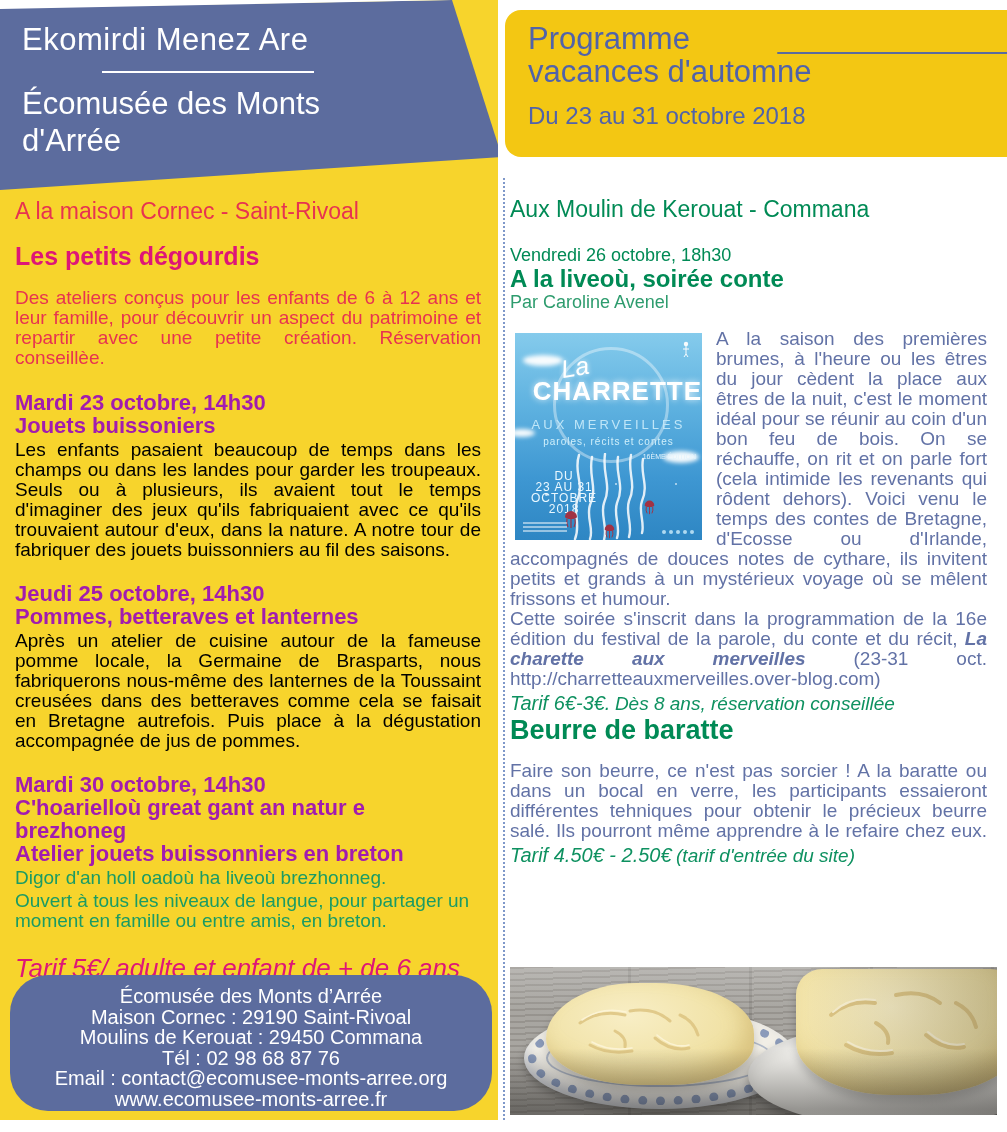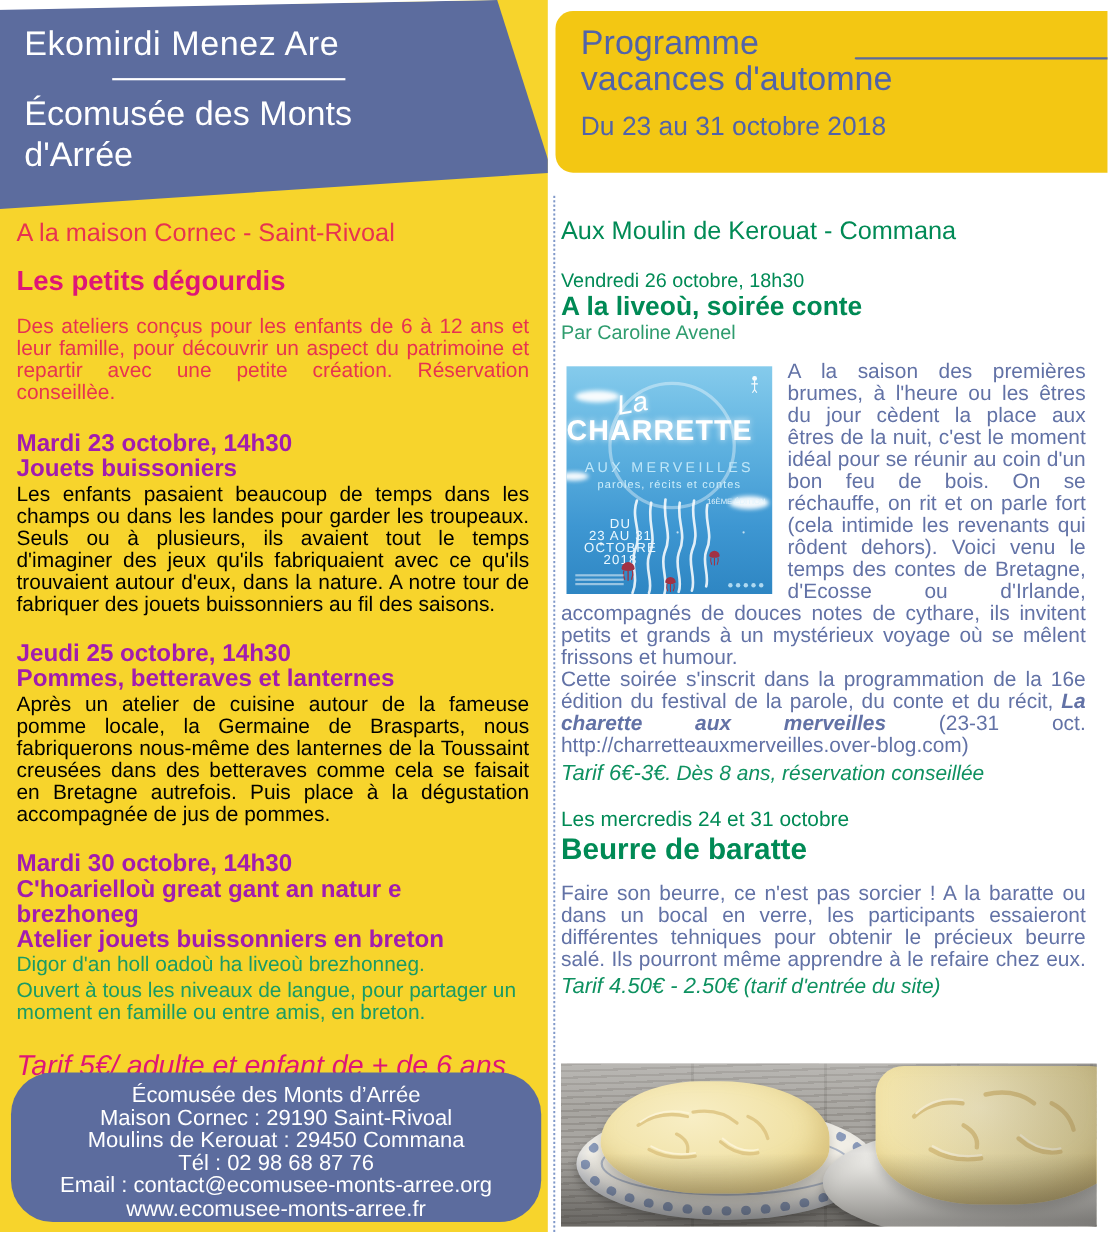--- a/index.html
+++ b/index.html
@@ -63,21 +63,21 @@
   .poster{float:left;width:187px;height:207px;margin:4px 14px 4px 5px;position:relative;overflow:hidden;
           background:linear-gradient(180deg,#85CBEC 0%,#5FB2E0 35%,#3E97D2 70%,#2E86C3 100%);}
   .poster .ring{position:absolute;left:38px;top:14px;width:110px;height:110px;border-radius:50%;
                 border:3px solid rgba(255,255,255,.38);}
   .poster .cloud{position:absolute;background:#ffffff;border-radius:50%;filter:blur(2px);opacity:.95;}
   .cloud1{left:8px;top:22px;width:40px;height:11px;}
   .cloud2{left:148px;top:118px;width:36px;height:12px;}
   .cloud3{left:-6px;top:96px;width:26px;height:8px;opacity:.6;}
   .poster .la{position:absolute;left:46px;top:24px;color:#ffffff;font-style:italic;font-size:25px;
               transform:rotate(-10deg);text-shadow:0 0 5px rgba(255,255,255,.8);}
-  .poster .charrette{position:absolute;left:0;top:48px;width:100%;text-align:left;color:#ffffff;
+  .poster .charrette{position:absolute;left:0;top:48px;width:100%;text-align:right;color:#ffffff;
               font-weight:bold;font-size:26px;letter-spacing:1px;text-shadow:0 0 6px rgba(255,255,255,.85);}
   .poster .aux{position:absolute;left:0;top:82px;width:100%;text-align:center;color:#BFE6F8;
               font-size:13px;letter-spacing:3px;}
   .poster .tagline{position:absolute;left:0;top:99px;width:100%;text-align:center;color:#CFEFFB;
               font-size:10px;letter-spacing:1px;}
   .poster .tentacles{position:absolute;left:44px;top:120px;}
   .poster .date-block{position:absolute;left:16px;top:138px;color:#EAF8FF;font-size:12px;
               line-height:11px;text-align:center;text-transform:uppercase;letter-spacing:1px;}
   .poster .edition{position:absolute;right:6px;top:120px;color:#E3F4FD;font-size:7px;line-height:8px;
               text-align:center;text-transform:uppercase;}
@@ -257,21 +257,20 @@
 
       <div class="festival">
         <span>Cette soirée s'inscrit dans la programmation de la 16e édition du festival de la parole, du conte et du récit, </span><span class="fest-name">La charette aux merveilles</span><span> (23-31 oct. http://charretteauxmerveilles.over-blog.com)</span>
       </div>
 
       <div class="tarif-row">
         <span class="tarif-main">Tarif 6€-3€.</span>
         <span class="tarif-note"> Dès 8 ans, réservation conseillée</span>
       </div>
 
-      <div class="b-date">Les mercredis 24 et 31 octobre</div>
       <div class="b-title">Beurre de baratte</div>
       <div class="b-body">Faire son beurre, ce n'est pas sorcier ! A la baratte ou dans un bocal en verre, les participants essaieront différentes tehniques pour obtenir le précieux beurre salé. Ils pourront même apprendre à le refaire chez eux.</div>
       <div class="tarif-row">
         <span class="tarif-main">Tarif 4.50€ - 2.50€</span>
         <span class="tarif-note"> (tarif d'entrée du site)</span>
       </div>
     </div>
 
     <div class="butter-photo">
       <div class="plate-blue"></div>

